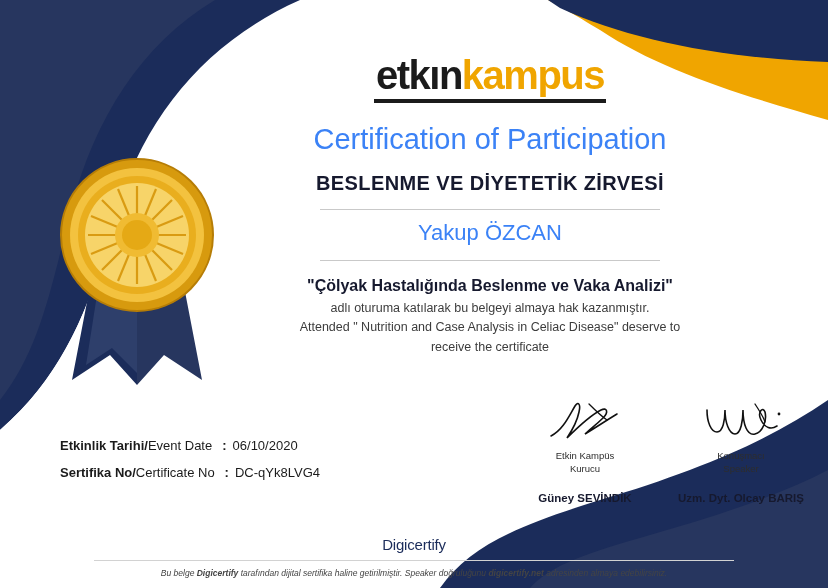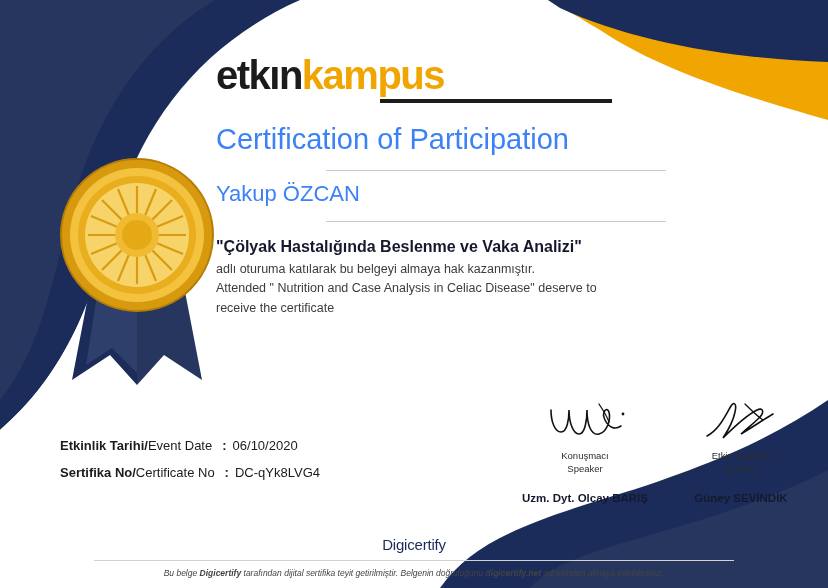--- a/index.html
+++ b/index.html
@@ -31,23 +31,24 @@
     position: absolute;
     left: 52px;
     top: 130px;
     width: 170px;
     height: 260px;
   }
 
   
   .content {
     position: absolute;
-    left: 216px;
+    left: 210px;
     top: 55px;
     width: 560px;
+    text-align: center;
   }
 
   .brand {
     font-size: 40px;
     font-weight: bold;
     letter-spacing: -1.5px;
     line-height: 1;
     margin-bottom: 4px;
   }
   .brand .b1 { color: #1b1b1b; }
@@ -246,20 +247,21 @@
 
   <div class="content">
 
     <div class="brand">
       <span class="b1">etkın</span><span class="b2">kampus</span>
     </div>
     <div class="brand-underline"></div>
 
     <div class="title">Certification of Participation</div>
 
+    <div class="event-name">BESLENME VE DİYETETİK ZİRVESİ</div>
 
     <div class="rule"></div>
 
     <div class="participant">Yakup ÖZCAN</div>
 
     <div class="rule"></div>
 
     <div class="session-title">"Çölyak Hastalığında Beslenme ve Vaka Analizi"</div>
 
     <div class="desc">
@@ -278,54 +280,54 @@
     </div>
     <div class="details-row">
       <span class="details-label-bold">Sertifika No/</span>
       <span class="details-label-norm">Certificate No</span>
       <span class="details-colon">:</span>
       <span class="details-value">DC-qYk8LVG4</span>
     </div>
   </div>
 
   <div class="signatures">
+
+    <div class="sig-block">
+      <div class="sig-mark">
+        <svg width="80" height="44" viewBox="0 0 80 44">
+          <path d="M6,36 C18,30 24,16 30,6 C33,1 36,4 34,12 C32,22 26,32 22,38 C30,30 44,16 56,10 C62,7 64,12 58,18 C52,24 44,30 40,34 C50,28 62,20 72,14" fill="none" stroke="#111111" stroke-width="1.6" stroke-linecap="round"></path>
+          <path d="M44,4 C50,10 56,16 62,20" fill="none" stroke="#111111" stroke-width="1.3" stroke-linecap="round"></path>
+        </svg>
+      </div>
+      <div class="sig-role">
+        <div>Etkin Kampüs</div>
+        <div>Kurucu</div>
+      </div>
+      <div class="sig-name">Güney SEVİNDİK</div>
+    </div>
 
     <div class="sig-block">
       <div class="sig-mark">
         <svg width="84" height="44" viewBox="0 0 84 44">
           <path d="M8,10 C8,22 12,32 18,32 C24,32 26,20 26,10 C26,22 30,34 36,34 C42,34 44,20 44,10 C44,24 48,36 56,34 C64,32 68,20 66,12 C64,6 58,12 62,20 C66,28 72,30 78,26" fill="none" stroke="#111111" stroke-width="1.6" stroke-linecap="round"></path>
           <path d="M56,4 C60,10 64,16 66,22" fill="none" stroke="#111111" stroke-width="1.3" stroke-linecap="round"></path>
           <circle cx="80" cy="14" r="1.4" fill="#111111"></circle>
         </svg>
       </div>
       <div class="sig-role">
         <div>Konuşmacı</div>
         <div>Speaker</div>
       </div>
       <div class="sig-name">Uzm. Dyt. Olcay BARIŞ</div>
     </div>
-
-    <div class="sig-block">
-      <div class="sig-mark">
-        <svg width="80" height="44" viewBox="0 0 80 44">
-          <path d="M6,36 C18,30 24,16 30,6 C33,1 36,4 34,12 C32,22 26,32 22,38 C30,30 44,16 56,10 C62,7 64,12 58,18 C52,24 44,30 40,34 C50,28 62,20 72,14" fill="none" stroke="#111111" stroke-width="1.6" stroke-linecap="round"></path>
-          <path d="M44,4 C50,10 56,16 62,20" fill="none" stroke="#111111" stroke-width="1.3" stroke-linecap="round"></path>
-        </svg>
-      </div>
-      <div class="sig-role">
-        <div>Etkin Kampüs</div>
-        <div>Kurucu</div>
-      </div>
-      <div class="sig-name">Güney SEVİNDİK</div>
-    </div>
   </div>
 
   <div class="footer">
     <div class="footer-logo">
       <span class="fl-bold">Digi</span><span class="fl-norm">certify</span>
     </div>
     <div class="footer-rule"></div>
     <div class="footer-line">
-      <span>Bu belge </span><b>Digicertify</b><span> tarafından dijital sertifika teyit getirilmiştir. Belgenin doğruluğunu </span><b>digicertify.net</b><span> adresinden almaya edebilirsiniz.</span>
+      <span>Bu belge </span><b>Digicertify</b><span> tarafından dijital sertifika haline getirilmiştir. Speaker doğruluğunu </span><b>digicertify.net</b><span> adresinden almaya edebilirsiniz.</span>
     </div>
   </div>
 
 </div>
 
 </body></html>

